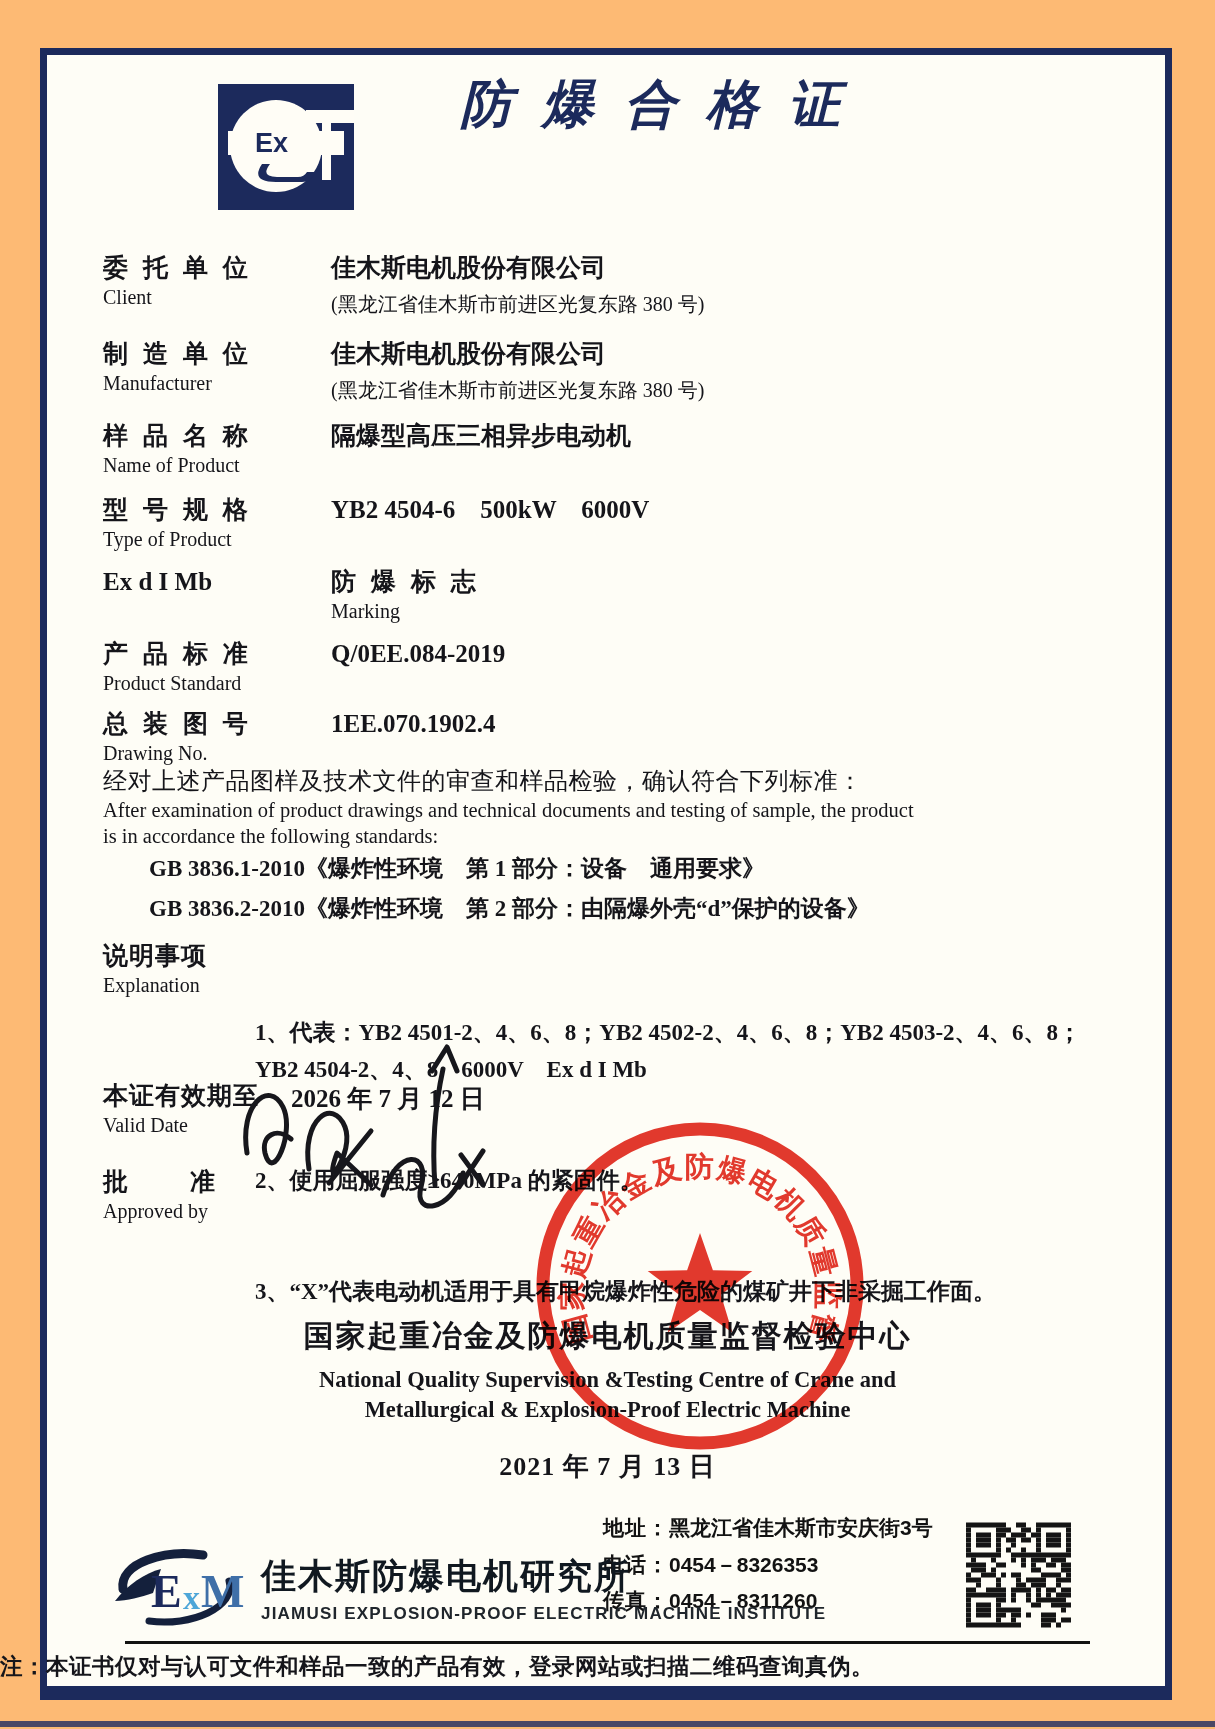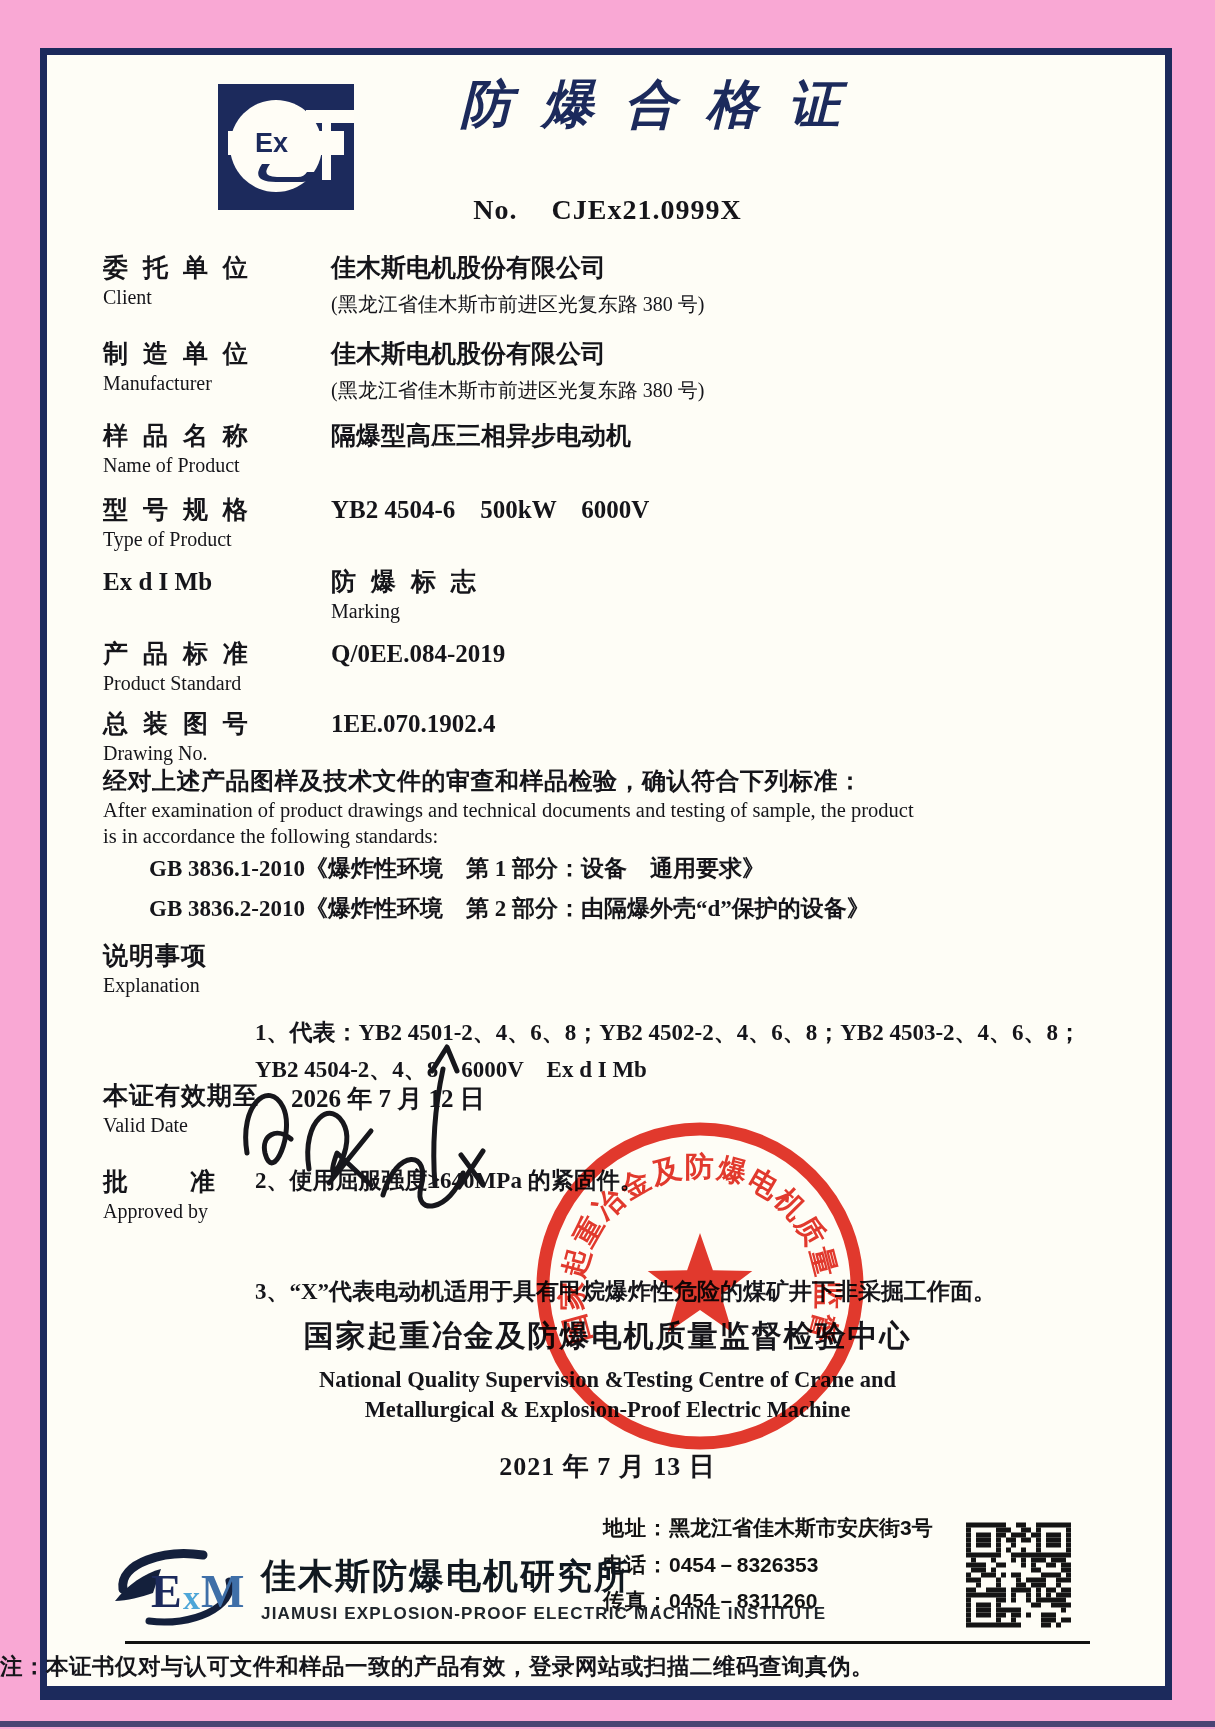--- a/index.html
+++ b/index.html
@@ -5,21 +5,21 @@
   :root{
     --navy:#1c2a5c;
     --ink:#15151a;
     --red:#e0281c;
     --cream:#fbf8ea;
     --serif:"Liberation Serif","DejaVu Serif",serif;
     --sans:"Liberation Sans","DejaVu Sans",sans-serif;
   }
   *{margin:0;padding:0;box-sizing:border-box;}
   body{background:#efece0;font-family:var(--serif);color:var(--ink);}
-  .page{position:relative;width:1215px;height:1729px;background:#f9a8d4;overflow:hidden;margin:0 auto;}
+  .page{position:relative;width:1215px;height:1729px;background:#fdba74;overflow:hidden;margin:0 auto;}
   .frame{position:absolute;left:40px;top:48px;width:1132px;height:1652px;
          border:7px solid var(--navy);border-bottom-width:14px;background:#fefdf6;}
   .scan-edge{position:absolute;left:0;top:1721px;width:100%;height:6px;background:#2c3263;opacity:.85;}
 
   
   .ex-logo{position:absolute;left:218px;top:84px;}
   .title-block{position:absolute;left:330px;top:74px;width:540px;text-align:right;font-style:italic;}
   .title-cn{font-family:var(--serif);font-weight:bold;color:var(--navy);
             font-size:52px;line-height:62px;letter-spacing:30px;padding-left:30px;white-space:nowrap;}
   .title-en{font-family:var(--serif);font-weight:bold;color:var(--navy);
@@ -30,21 +30,21 @@
 
   
   .field{position:absolute;left:103px;width:1010px;display:grid;grid-template-columns:228px 1fr;}
   .lab-cn{font-family:var(--sans);font-weight:bold;font-size:25px;line-height:30px;letter-spacing:4px;white-space:nowrap;}
   .lab-en{font-family:var(--serif);font-size:20px;line-height:24px;margin-top:3px;}
   .val{font-family:var(--serif);font-weight:bold;font-size:25px;line-height:31px;white-space:pre-wrap;}
   .sub{font-family:var(--serif);font-weight:500;font-size:20px;line-height:25px;margin-top:9px;white-space:pre-wrap;}
 
   
   .statement{position:absolute;left:103px;top:764px;width:1015px;}
-  .st-cn{font-family:var(--sans);font-weight:bold;font-size:24px;line-height:33px;letter-spacing:.5px;}
+  .st-cn{font-family:var(--sans);font-weight:normal;font-size:24px;line-height:33px;letter-spacing:.5px;}
   .st-en{font-family:var(--serif);font-weight:500;font-size:20.5px;line-height:26px;}
   .st-std{font-family:var(--serif);font-weight:600;font-size:23px;line-height:40px;margin-left:46px;white-space:pre-wrap;}
 
   
   .explanation{position:absolute;left:103px;top:940px;width:1015px;display:grid;grid-template-columns:152px 1fr;}
   .exp-items{font-family:var(--serif);font-weight:600;font-size:23px;line-height:37px;white-space:pre-wrap;}
 
   .validity{position:absolute;left:103px;top:1080px;width:700px;display:grid;grid-template-columns:188px 1fr;}
   .validity .val{padding-top:3px;}
   .approval{position:absolute;left:103px;top:1166px;width:400px;}
@@ -84,23 +84,20 @@
       <rect x="88" y="26" width="48" height="13" fill="#fffdf6"></rect>
       <rect x="10" y="47" width="116" height="24" fill="#fffdf6"></rect>
       <rect x="104" y="26" width="9" height="70" fill="#fffdf6"></rect>
       <path d="M44,80 q-12,18 14,18 h26 q10,0 13,-10 l-8,0 q-3,5 -9,5 h-21 q-17,0 -7,-13 z" fill="#1c2a5c"></path>
       <text x="37" y="68" font-family="Liberation Sans, sans-serif" font-weight="bold" font-size="27" fill="#1c2a5c">Ex</text>
     </svg>
   </div>
 
   <div class="title-block">
     <div class="title-cn">防爆合格证</div>
-  </div>
-  <div class="cert-no">
-    <span>No.</span><span class="gap"></span><span>CJEx21.0999X</span>
   </div>
 
   <div class="field" style="top:252px">
     <div>
       <div class="lab-cn">委 托 单 位</div>
       <div class="lab-en">Client</div>
     </div>
     <div>
       <div class="val">佳木斯电机股份有限公司</div>
       <div class="sub">(黑龙江省佳木斯市前进区光复东路 380 号)</div>

